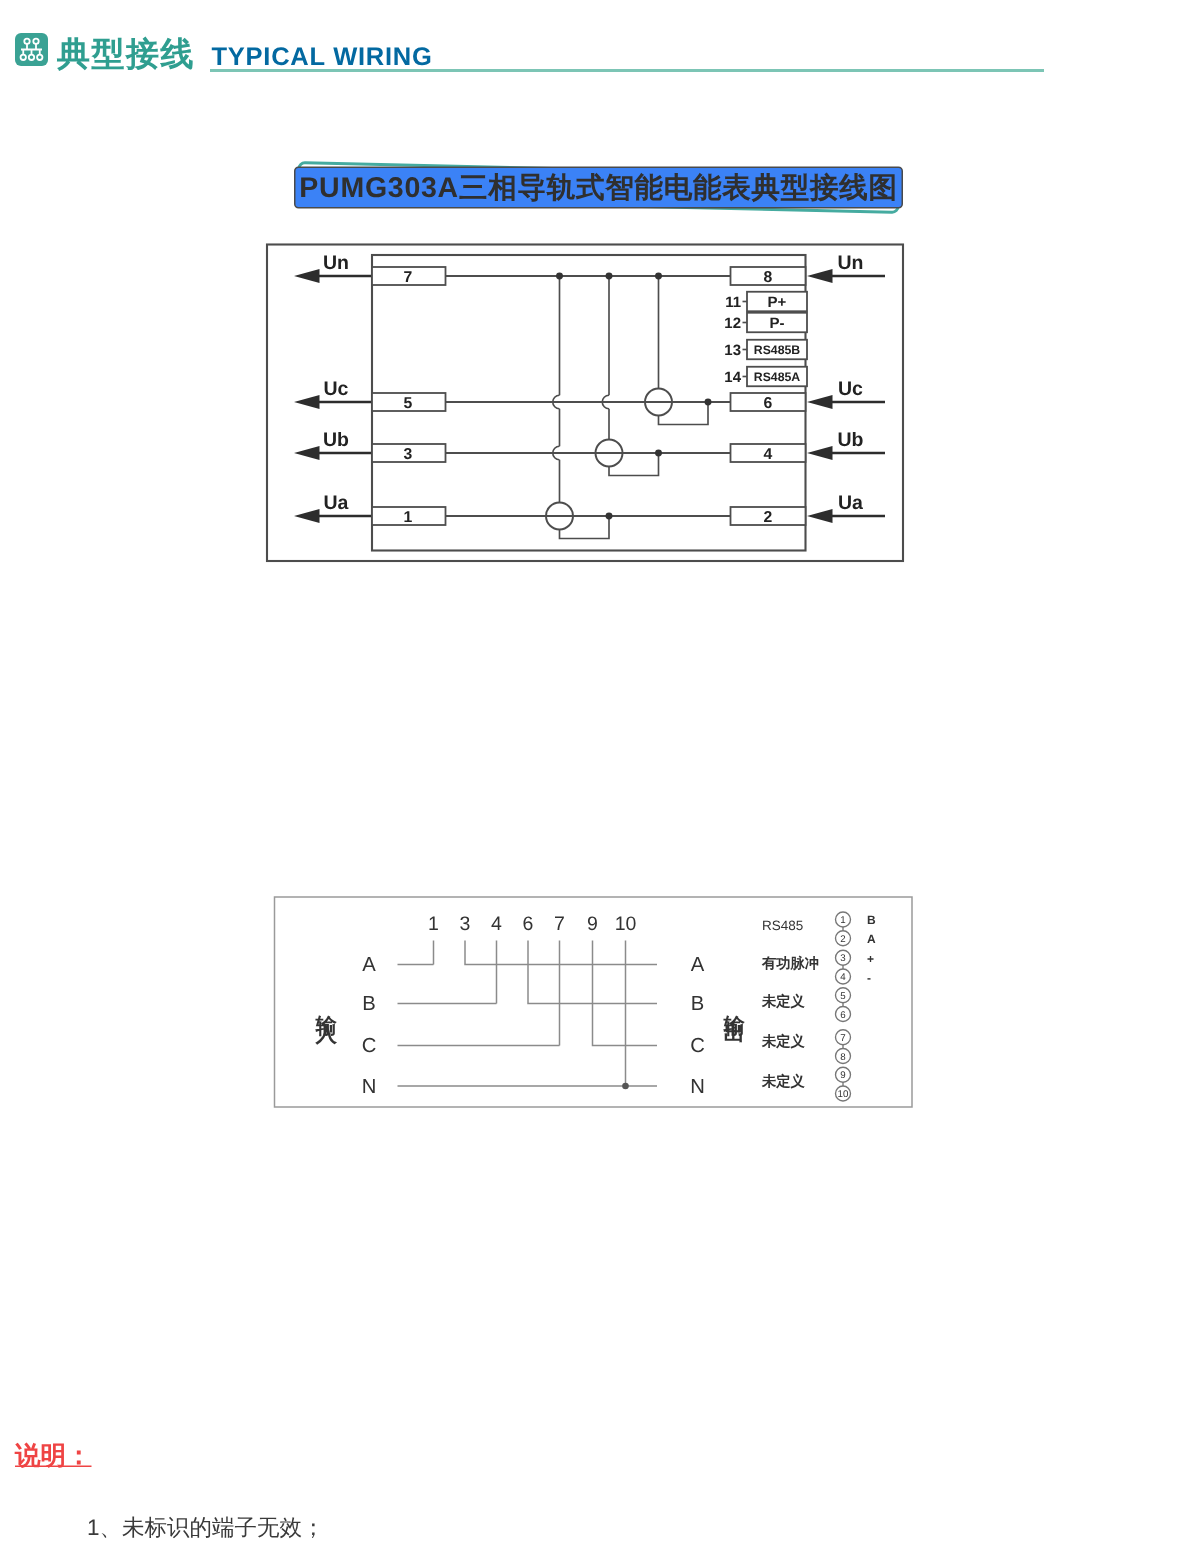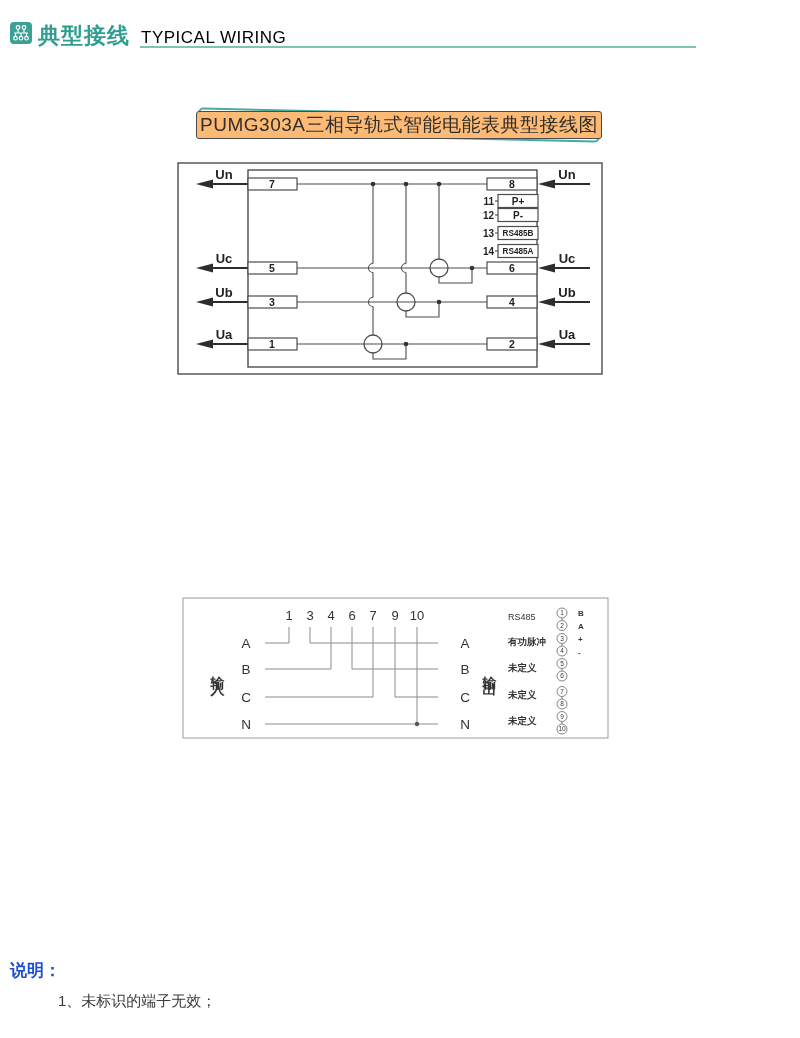--- a/index.html
+++ b/index.html
@@ -2,30 +2,30 @@
 <html><head>
 <meta charset="utf-8">
 <style>
   html,body{margin:0;padding:0;background:#fff;}
   .page{position:relative;width:696px;height:1038px;background:#fff;overflow:hidden;
         font-family:"Liberation Sans","DejaVu Sans",sans-serif;}
 
   
   .hdr-icon{position:absolute;left:10px;top:22px;width:22px;height:22px;}
   .hdr-cn{position:absolute;left:38px;top:21px;font-size:22px;font-weight:bold;color:#2f9e90;letter-spacing:1px;}
-  .hdr-en{position:absolute;left:141px;top:28px;font-size:17px;font-weight:400;color:#000000;letter-spacing:0.5px;}
+  .hdr-en{position:absolute;left:141px;top:28px;font-size:17px;font-weight:700;color:#0369a1;letter-spacing:0.5px;}
   .hdr-underline{position:absolute;left:140px;top:46px;width:630px;height:2px;background:#7cc5b5;}
 
   
   .boxed-title{position:absolute;}
   .boxed-title .accent{position:absolute;left:2px;top:1px;right:2px;bottom:1px;
       border:2.5px solid #45aba0;border-radius:5px;transform:rotate(1.3deg);}
-  .boxed-title .face{position:absolute;left:0;top:0;right:0;bottom:0;background:#fdba74;
+  .boxed-title .face{position:absolute;left:0;top:0;right:0;bottom:0;background:#3b82f6;
       border:1.4px solid #4a4a4a;border-radius:3px;display:flex;align-items:center;justify-content:center;
-      font-size:19px;font-weight:400;color:#2f2f2f;letter-spacing:0.5px;white-space:nowrap;}
+      font-size:19px;font-weight:700;color:#2f2f2f;letter-spacing:0.5px;white-space:nowrap;}
   .bt-a{left:196px;top:111px;width:406px;height:28px;}
   .bt-b{left:195px;top:516px;width:410px;height:29px;}
 
   .sub-title{position:absolute;left:287px;top:572px;width:240px;text-align:center;
       font-size:17px;font-weight:600;color:#2b2b2b;letter-spacing:0.5px;}
 
   
   .diagA{position:absolute;left:170px;top:158px;width:450px;height:222px;}
   .diagB{position:absolute;left:178px;top:595px;width:440px;height:152px;}
   svg text{font-family:"Liberation Sans","DejaVu Sans",sans-serif;}
@@ -41,21 +41,21 @@
   .tB-pin{font-size:6.5px;fill:#333;}
   .tB-let{font-size:8px;font-weight:bold;fill:#333;}
 
   .vert-word{position:absolute;writing-mode:vertical-rl;text-orientation:upright;
       font-size:14px;font-weight:600;color:#333;letter-spacing:5px;line-height:1;}
   .vw-in{left:211px;top:665px;}
   .vw-out{left:483px;top:665px;}
 
   
   .notes{position:absolute;left:10px;top:959px;}
-  .notes-head{font-size:17px;font-weight:bold;color:#1d4ed8;margin-bottom:6px;}
+  .notes-head{font-size:17px;font-weight:bold;color:#ef4444;margin-bottom:24px;text-decoration:underline;}
   .note-item{font-size:15px;color:#3a3a3a;line-height:25px;margin-left:48px;}
 </style>
 </head>
 <body>
 
 <div class="page">
 
   <span class="hdr-icon">
     <svg viewBox="0 0 22 22" width="22" height="22">
       <rect x="0" y="0" width="22" height="22" rx="4" fill="#3aa294"></rect>

